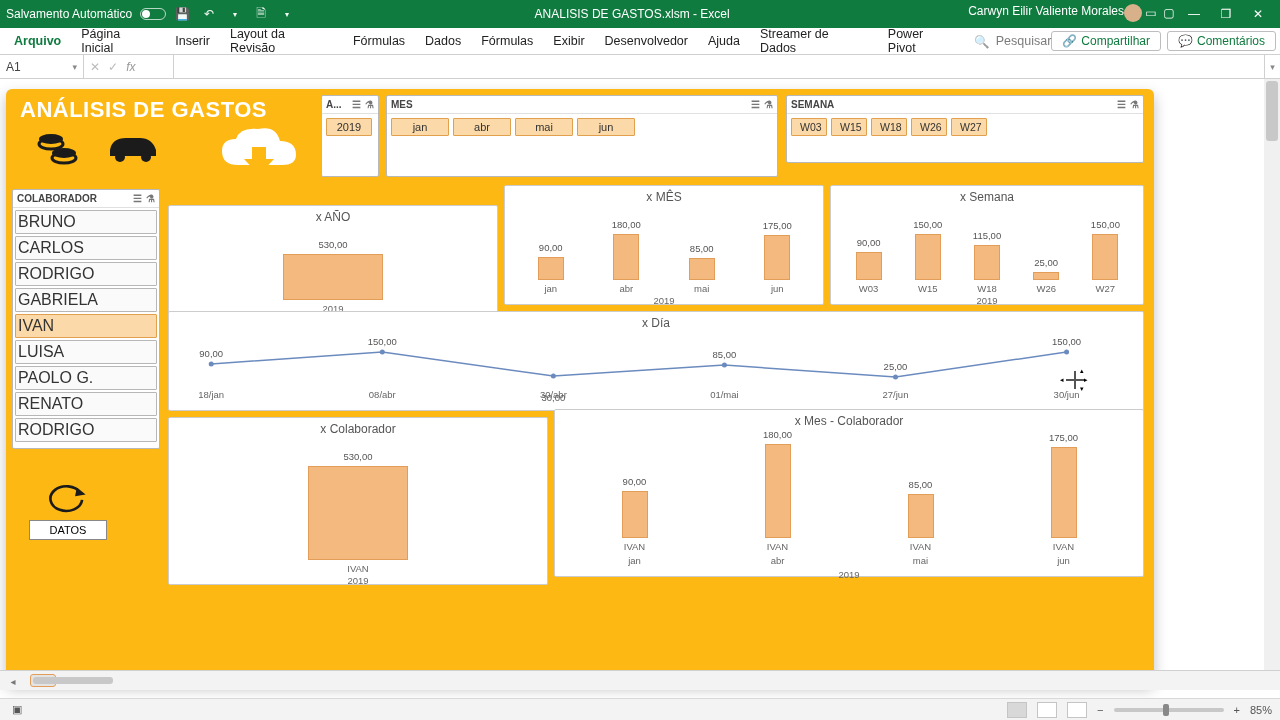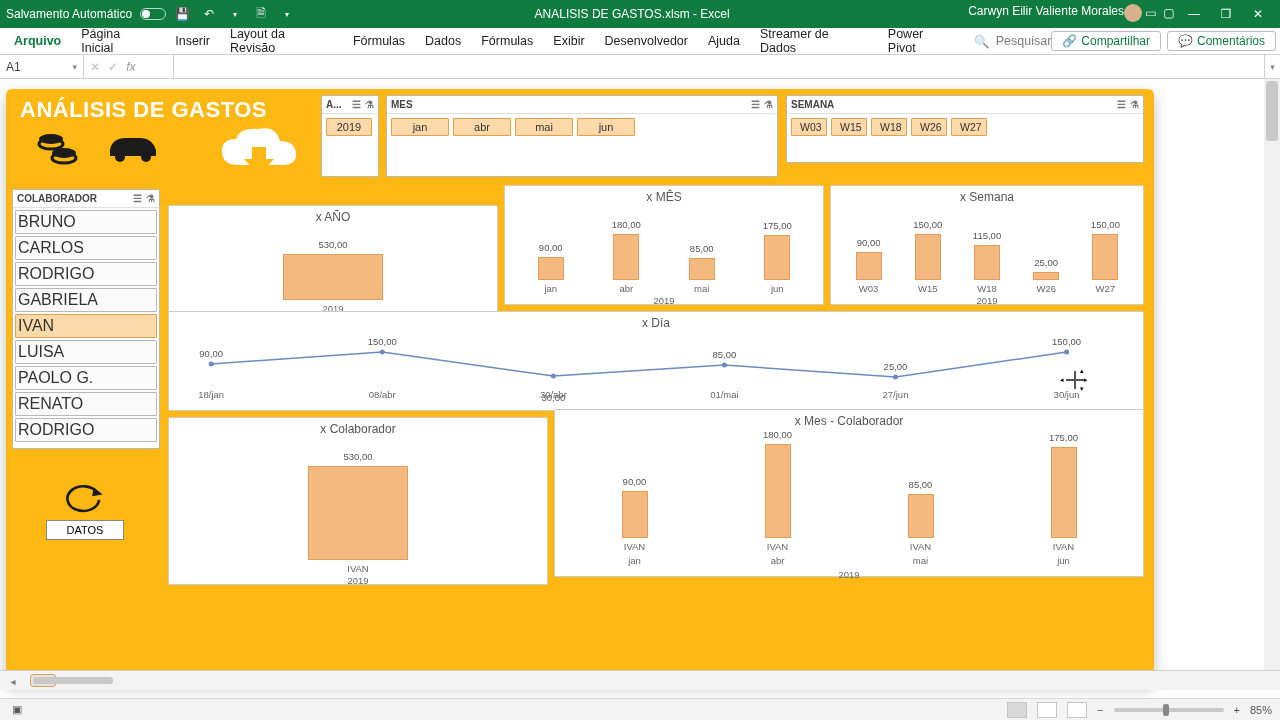--- a/index.html
+++ b/index.html
@@ -80,21 +80,21 @@
 .c-dia   { left:162px; top:222px; width:976px; height:100px; }
 .c-colab { left:162px; top:328px; width:380px; height:168px; }
 .c-mescolab { left:548px; top:320px; width:590px; height:168px; }
 
 .bar { position:absolute; bottom:18px; width:26px; background:#f3b97f; border:1px solid #e29e58; }
 .barlbl { position:absolute; font-size:9.5px; color:#555; transform:translateX(-50%); text-align:center; }
 .barcat { position:absolute; bottom:4px; font-size:9.5px; color:#666; transform:translateX(-50%); }
 .cataxis { position:absolute; bottom:-8px; left:0; right:0; text-align:center; font-size:9.5px; color:#666; }
 
 
-.datosbtn { position:absolute; left:36px; top:395px; width:86px; height:56px; display:flex; flex-direction:column; align-items:center; gap:6px; }
+.datosbtn { position:absolute; left:19px; top:395px; width:86px; height:56px; display:flex; flex-direction:column; align-items:center; gap:6px; }
 .datosbtn .lbl{ background:#fff; border:1px solid #888; padding:3px 20px; font-size:11px;}
 
 
 .status { position:absolute; left:0; right:0; bottom:0; height:22px; background:#f3f3f3; border-top:1px solid #d8d8d8; display:flex; align-items:center; justify-content:flex-end; padding:0 8px; gap:10px; font-size:11px; color:#555;}
 .status .vbtn{ width:20px; height:16px; border:1px solid #c5c5c5; background:#fff;}
 .status .vbtn.sel{ background:#d8d8d8;}
 .status .zoomslider{ width:110px; height:4px; background:#c8c8c8; position:relative; border-radius:2px;}
 .status .zoomslider::after{ content:""; position:absolute; left:45%; top:-4px; width:6px; height:12px; background:#888; border-radius:2px;}
 
 .cursor-cross { position:absolute; width:18px; height:18px; pointer-events:none; }

